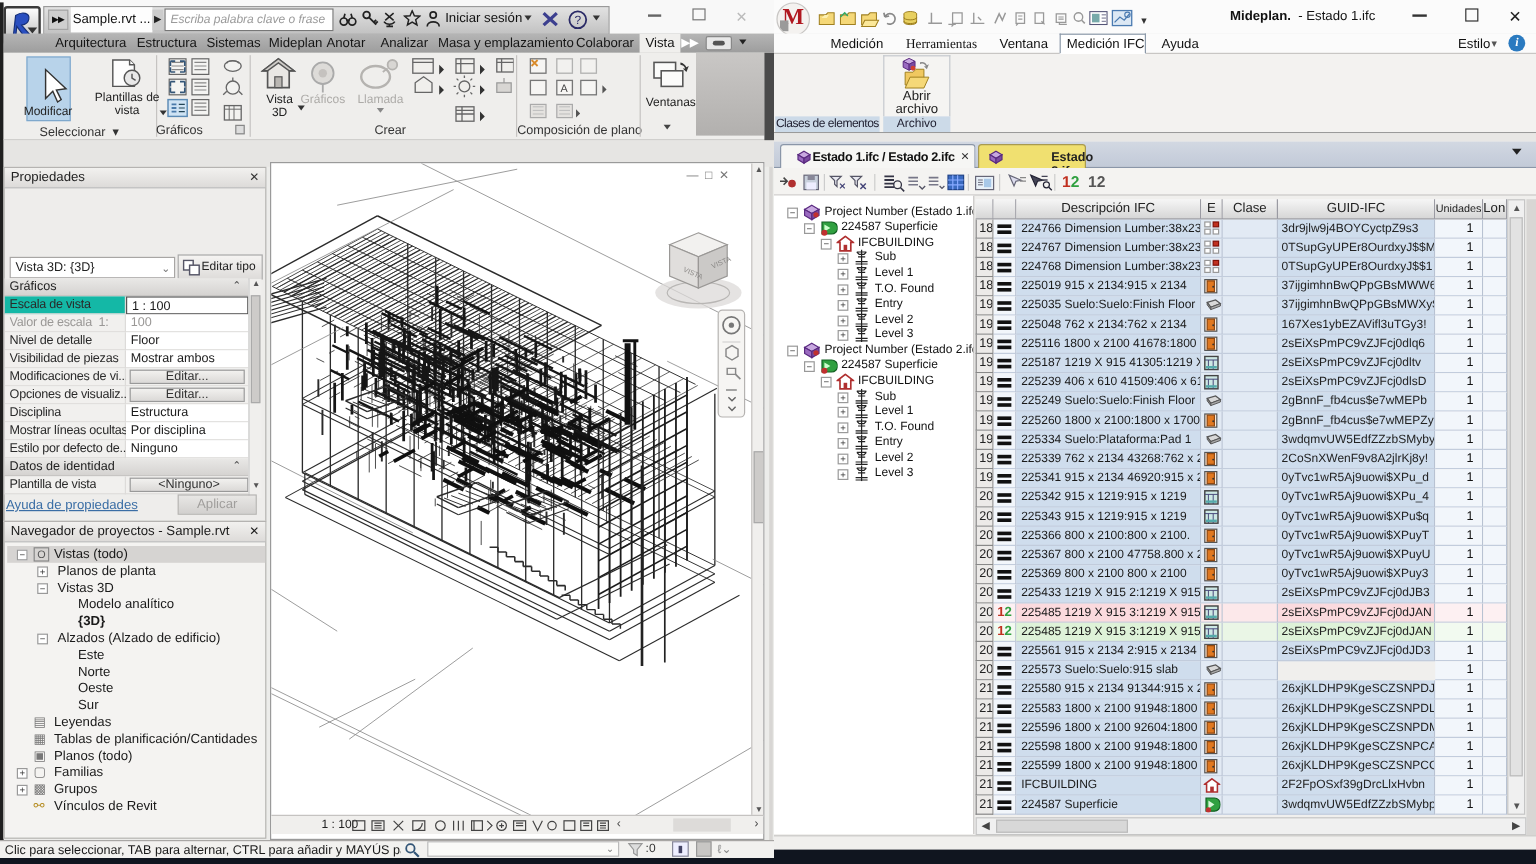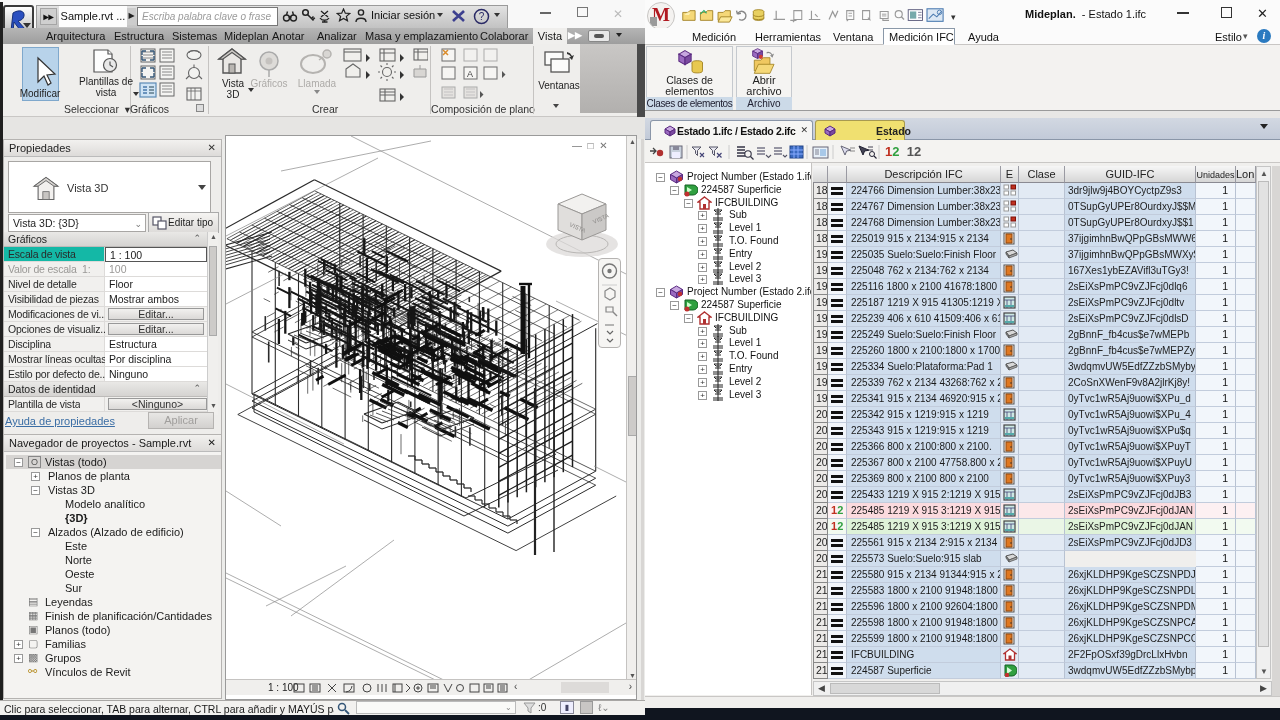--- a/index.html
+++ b/index.html
@@ -91,21 +91,21 @@
  <div class="a" style="left:580px;top:44px;width:57px;height:69px;background:linear-gradient(#c9c7c5,#b2b0ae);"></div>
  <div class="a" style="left:637px;top:44px;width:8px;height:73px;background:#4a4a4a;"></div>
  <div class="a" style="left:641px;top:135px;width:3px;height:565px;background:#d8d6d4;"></div>
 
  <div class="a" style="left:22px;top:47px;width:37px;height:54px;background:#b8d3ea;border:1px solid #7fa8cc;">
    <svg width="35" height="50" viewBox="0 0 35 50">
         <path d="M15 10 L15 34 L21 28 L25 37 L28 35 L24 27 L32 26 Z" fill="#fff" stroke="#333" stroke-width="1.2"></path>
       </svg>
  </div>
  <div class="a" style="left:8px;top:88px;width:64px;font-size:10px;color:#222;text-align:center;">Modificar</div>
- <div class="a" style="left:2px;top:103px;width:128px;font-size:10.5px;color:#333;text-align:right;">Seleccionar &nbsp;▾</div>
+ <div class="a" style="left:2px;top:103px;width:128px;font-size:10.5px;color:#333;text-align:center;">Seleccionar &nbsp;▾</div>
  <div class="a" style="left:130px;top:46px;width:1px;height:68px;background:#c5c3c1;"></div>
 
  <svg class="a" style="left:90px;top:47px;" width="30" height="28" viewBox="0 0 30 28">
       <g fill="#fdfdfd" stroke="#555" stroke-width="1.2">
         <path d="M4 3 L18 3 L22 7 L22 25 L4 25 Z"></path>
         <path d="M18 3 L18 7 L22 7"></path>
       </g>
       <circle cx="20" cy="18" r="6.5" fill="#e8e8e8" stroke="#555" stroke-width="1.2"></circle>
       <path d="M20 14.5 L20 18 L23 20" stroke="#555" stroke-width="1.2" fill="none"></path>
     </svg>
@@ -230,29 +230,20 @@
  <div class="a" style="left:537px;top:80px;width:44px;font-size:10px;color:#222;text-align:center;">Ventanas</div>
  <div class="a" style="left:553px;top:104px;width:0;height:0;border-left:3.5px solid transparent;border-right:3.5px solid transparent;border-top:4px solid #444;"></div>
 
  <div class="a" style="left:3px;top:117px;width:642px;height:22px;background:#e6e5e3;"></div>
  <div class="a" style="left:3px;top:139px;width:219px;height:296px;background:#eeedeb;border:1px solid #b5b3b1;">
   <div class="a" style="left:0;top:0;width:217px;height:17px;background:linear-gradient(#f2f1ef,#ddDBd9);border-bottom:1px solid #bbb;">
     <span style="position:absolute;left:5px;top:2px;font-size:11px;color:#222;">Propiedades</span>
     <span style="position:absolute;right:5px;top:2px;font-size:10px;color:#333;">✕</span>
   </div>
 
-  <div class="a" style="left:4px;top:21px;width:203px;height:52px;background:#fff;border:1px solid #a8a6a4;">
-    <svg class="a" style="left:22px;top:12px;" width="30" height="29" viewBox="0 0 38 36">
-      <path d="M19 4 L34 15 L29 15 L29 32 L9 32 L9 15 L4 15 Z" fill="#f2f0ee" stroke="#666" stroke-width="1.4"></path>
-      <path d="M19 4 L34 15 L29 15 L19 8 L9 15 L4 15 Z" fill="#d8d5d2" stroke="#666" stroke-width="1.2"></path>
-      <rect x="15" y="22" width="8" height="10" fill="#c8c5c2" stroke="#666"></rect>
-    </svg>
-    <span class="a" style="left:58px;top:20px;font-size:11px;color:#333;">Vista 3D</span>
-    <div class="a" style="right:4px;top:23px;width:0;height:0;border-left:4px solid transparent;border-right:4px solid transparent;border-top:5px solid #444;"></div>
-  </div>
 
   <div class="a" style="left:4px;top:74px;width:138px;height:18px;background:#fff;border:1px solid #a8a6a4;font-size:10.5px;color:#222;line-height:16px;padding-left:4px;">Vista 3D: {3D}<span style="position:absolute;right:3px;top:1px;color:#777;font-size:9px;">⌄</span></div>
   <div class="a" style="left:144px;top:72px;width:71px;height:21px;background:linear-gradient(#f5f4f2,#dedcda);border:1px solid #aaa;">
     <svg class="a" style="left:3px;top:3px;" width="15" height="14" viewBox="0 0 15 14">
           <g fill="#fff" stroke="#556" stroke-width="1.2">
             <rect x="1" y="1" width="8" height="8"></rect>
             <rect x="6" y="5" width="8" height="8"></rect>
           </g>
         </svg>
     <span class="a" style="left:19px;top:4px;font-size:10px;color:#222;white-space:nowrap;">Editar tipo</span>
@@ -378,21 +369,21 @@
         </div>
         <div class="a" style="left:0;top:126px;width:215px;height:14px;">
           <span style="position:absolute;left:59px;top:1px;font-size:11px;color:#1a1a1a;white-space:nowrap;">Sur</span>
         </div>
         <div class="a" style="left:0;top:140px;width:215px;height:14px;">
           <span style="position:absolute;left:22px;top:0;font-size:11px;color:#777;">▤</span>
           <span style="position:absolute;left:39px;top:1px;font-size:11px;color:#1a1a1a;white-space:nowrap;">Leyendas</span>
         </div>
         <div class="a" style="left:0;top:154px;width:215px;height:14px;">
           <span style="position:absolute;left:22px;top:0;font-size:11px;color:#777;">▦</span>
-          <span style="position:absolute;left:39px;top:1px;font-size:11px;color:#1a1a1a;white-space:nowrap;">Finish de planificación/Cantidades</span>
+          <span style="position:absolute;left:39px;top:1px;font-size:11px;color:#1a1a1a;white-space:nowrap;">Tablas de planificación/Cantidades</span>
         </div>
         <div class="a" style="left:0;top:168px;width:215px;height:14px;">
           <span style="position:absolute;left:22px;top:0;font-size:11px;color:#777;">▣</span>
           <span style="position:absolute;left:39px;top:1px;font-size:11px;color:#1a1a1a;white-space:nowrap;">Planos (todo)</span>
         </div>
         <div class="a" style="left:0;top:182px;width:215px;height:14px;">
           <span style="position:absolute;left:8px;top:3px;width:9px;height:9px;border:1px solid #999;background:#fff;font-size:8px;line-height:7px;text-align:center;color:#333;display:inline-block;">+</span>
           <span style="position:absolute;left:22px;top:0;font-size:11px;color:#777;">▢</span>
           <span style="position:absolute;left:39px;top:1px;font-size:11px;color:#1a1a1a;white-space:nowrap;">Familias</span>
         </div>
@@ -1540,42 +1531,30 @@
    <rect x="22" y="2" width="18" height="14" fill="#dce8f4" stroke="#4a7ab0" stroke-width="1.2"></rect>
         <path d="M24 13 l5 -5 l4 3 l5 -6" stroke="#4a7ab0" stroke-width="1.2" fill="none"></path>
         <circle cx="36" cy="6" r="2.5" fill="none" stroke="#4a7ab0" stroke-width="1"></circle>
  </svg>
  <div class="a" style="left:306px;top:12px;font-size:9px;color:#333;">▾</div>
 
  <div class="a" style="left:0;top:28px;width:635px;height:17px;background:#fbfbfb;border-bottom:1px solid #c8c6c4;"></div>
  <div class="a" style="left:238px;top:28px;width:72px;height:17px;background:#fff;border:1px solid #8a98a8;border-bottom:1px solid #fff;"></div>
  <div class="a" style="left:0;top:31px;width:635px;font-size:11px;color:#111;">
    <span style="position:absolute;left:47px;">Medición</span>
-   <span style="position:absolute;left:110px;">Herramientas</span>
+   <span style="position:absolute;left:110px;font-family:Liberation Serif, serif;">Herramientas</span>
    <span style="position:absolute;left:188px;">Ventana</span>
    <span style="position:absolute;left:244px;">Medición IFC</span>
    <span style="position:absolute;left:323px;">Ayuda</span>
    <span style="position:absolute;left:570px;">Estilo</span>
    <span style="position:absolute;left:598px;color:#555;font-size:9px;">▾</span>
  </div>
  <div class="a" style="left:612px;top:29px;width:14px;height:14px;border-radius:50%;background:#2a7ac0;color:#fff;font-size:10px;text-align:center;line-height:14px;font-family:'Liberation Serif',serif;font-style:italic;font-weight:bold;">i</div>
 
  <div class="a" style="left:0;top:45px;width:635px;height:66px;background:#f3f2f0;border-bottom:1px solid #9a9a9a;"></div>
- <div class="a" style="left:1px;top:46px;width:87px;height:51px;border:1px solid #c5c9ce;border-bottom:none;background:#f5f4f2;">
-   <svg class="a" style="left:28px;top:1px;" width="34" height="28" viewBox="0 0 34 32">
-     <g stroke="#5a2a80" stroke-width="1.2" fill="#c8a8e0">
-       <polygon points="9,3 16,7 9,11 2,7"></polygon>
-            <polygon points="2,7 9,11 9,19 2,15" fill="#9a6ac0"></polygon>
-            <polygon points="16,7 9,11 9,19 16,15" fill="#7a4aa0"></polygon>
-     </g>
-     <ellipse cx="23" cy="17" rx="6" ry="2.5" fill="#e8c850" stroke="#a08020"></ellipse>
-     <path d="M17 17 v9 a6 2.5 0 0 0 12 0 v-9" fill="#e8c850" stroke="#a08020"></path>
-   </svg>
-   <div class="a" style="left:0;top:28px;width:85px;text-align:center;font-size:10.5px;line-height:11px;color:#222;">Clases de<br>elementos</div>
- </div>
  <div class="a" style="left:1px;top:97px;width:87px;height:13px;background:#ccdae8;text-align:center;font-size:10px;color:#223;line-height:13px;white-space:nowrap;overflow:hidden;letter-spacing:-0.4px;">Clases de elementos</div>
  <div class="a" style="left:91px;top:46px;width:56px;height:51px;border:1px solid #c5c9ce;border-bottom:none;background:#f5f4f2;">
    <svg class="a" style="left:13px;top:0;" width="30" height="28" viewBox="0 0 32 34">
      <g stroke="#5a2a80" stroke-width="1" fill="#c8a8e0">
        <polygon points="7,2 13,5 7,8 1,5"></polygon>
             <polygon points="1,5 7,8 7,14 1,11" fill="#9a6ac0"></polygon>
             <polygon points="13,5 7,8 7,14 13,11" fill="#7a4aa0"></polygon>
      </g>
      <circle cx="11" cy="12" r="2.5" fill="#d04030"></circle>
      <path d="M18 8 a4 4 0 0 1 6 2 l-2 0 l3 3 l2 -5 l-2 1 a6 6 0 0 0 -7 -3 z" fill="#888"></path>

